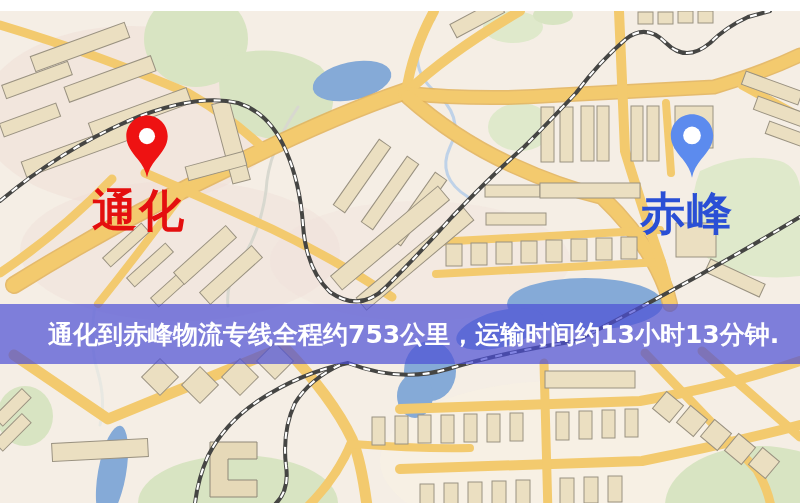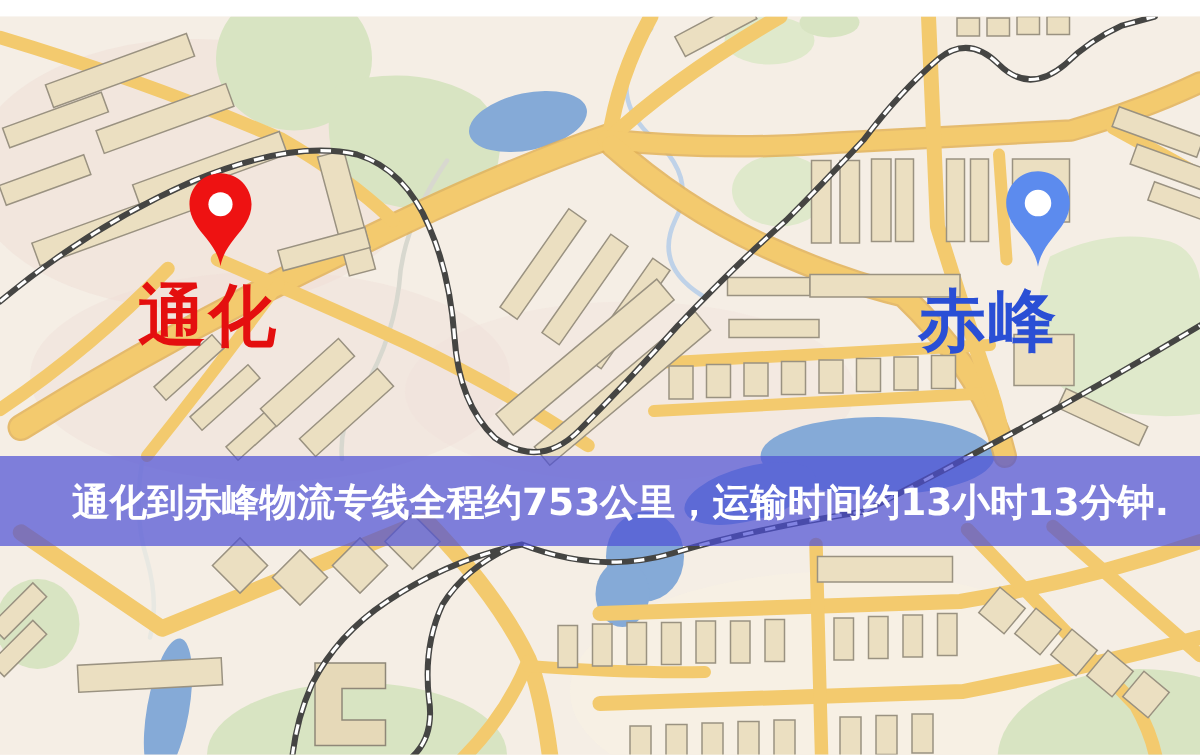--- a/index.html
+++ b/index.html
@@ -203,19 +203,19 @@
   <svg class="pin" style="left:124px;top:103px;" width="46" height="65" viewBox="0 0 40 56">
     <path d="M20,1 C10,1 2,9 2,19 C2,27 7,33 12,39 C16,44 19,49 20,55 C21,49 24,44 28,39 C33,33 38,27 38,19 C38,9 30,1 20,1 Z" fill="#ee1212"></path>
     <circle cx="20" cy="19" r="7" fill="#ffffff"></circle>
   </svg>
   <div class="city-label" style="left: 92px; top: 177px; color: rgb(228, 15, 15);">通化</div>
 
   <svg class="pin" style="left:667px;top:102px;" width="50" height="66" viewBox="0 0 40 56">
     <path d="M20,1 C10,1 2,9 2,19 C2,27 7,33 12,39 C16,44 19,49 20,55 C21,49 24,44 28,39 C33,33 38,27 38,19 C38,9 30,1 20,1 Z" fill="#5c8bee"></path>
     <circle cx="20" cy="19" r="7.5" fill="#ffffff"></circle>
   </svg>
-  <div class="city-label" style="left: 612px; top: 180px; color: rgb(42, 79, 213);">赤峰</div>
+  <div class="city-label" style="left: 640px; top: 180px; color: rgb(42, 79, 213);">赤峰</div>
 
   <div class="route-banner" style="background: rgba(76, 78, 214, 0.7);">
     <span style="color: rgb(255, 255, 255);">通化到赤峰物流专线全程约753公里，运输时间约13小时13分钟.</span>
   </div>
 
 </div>
 
 </body></html>

